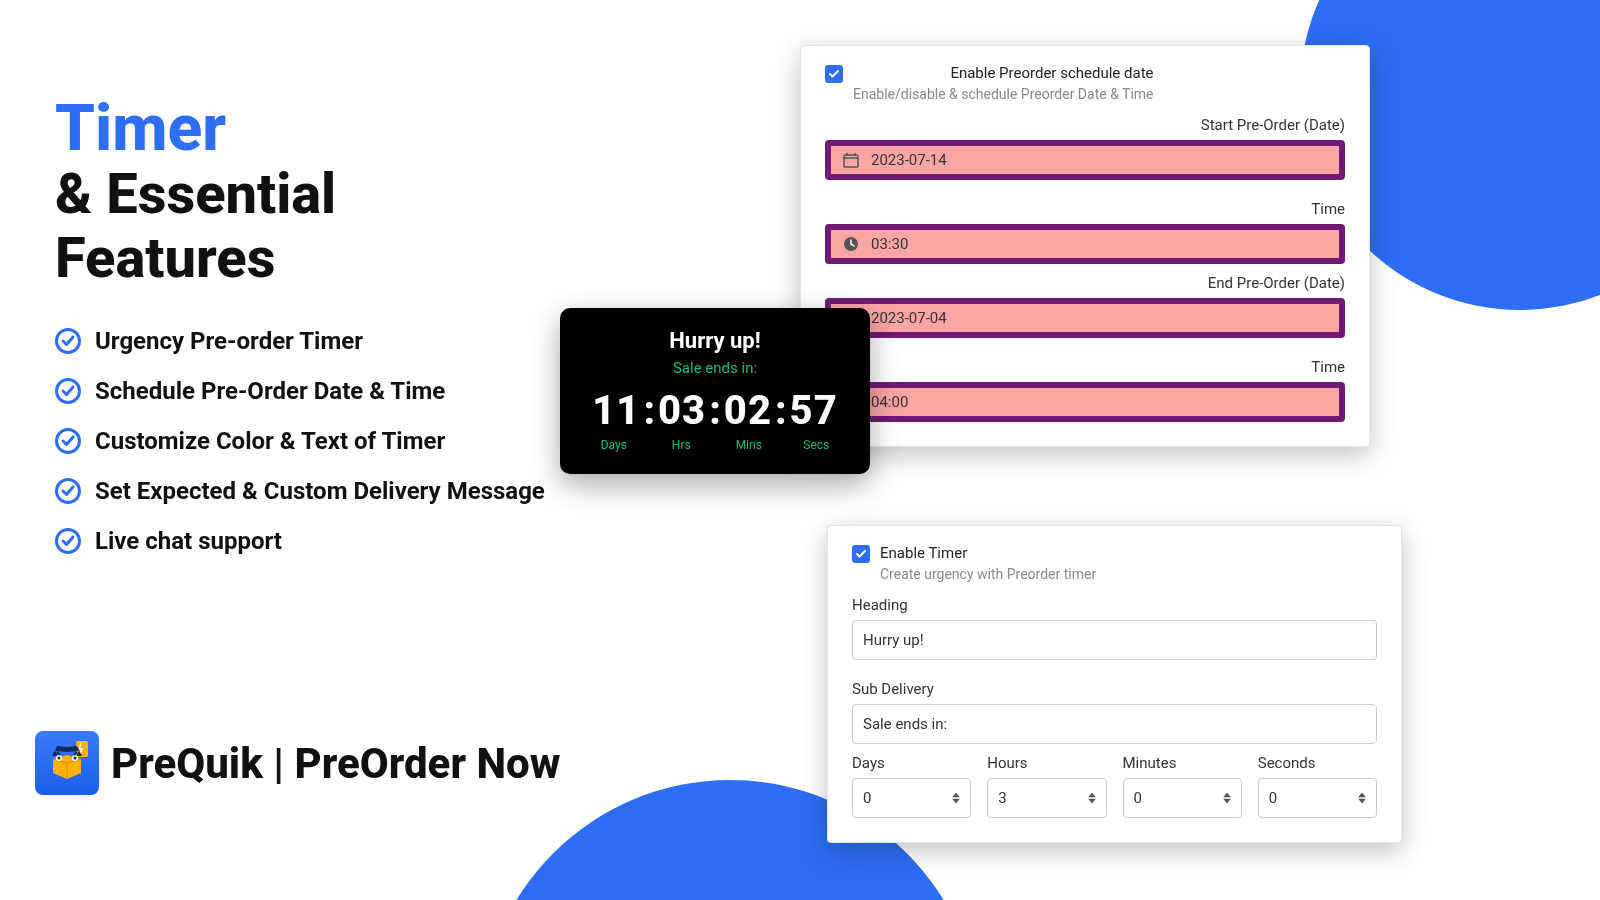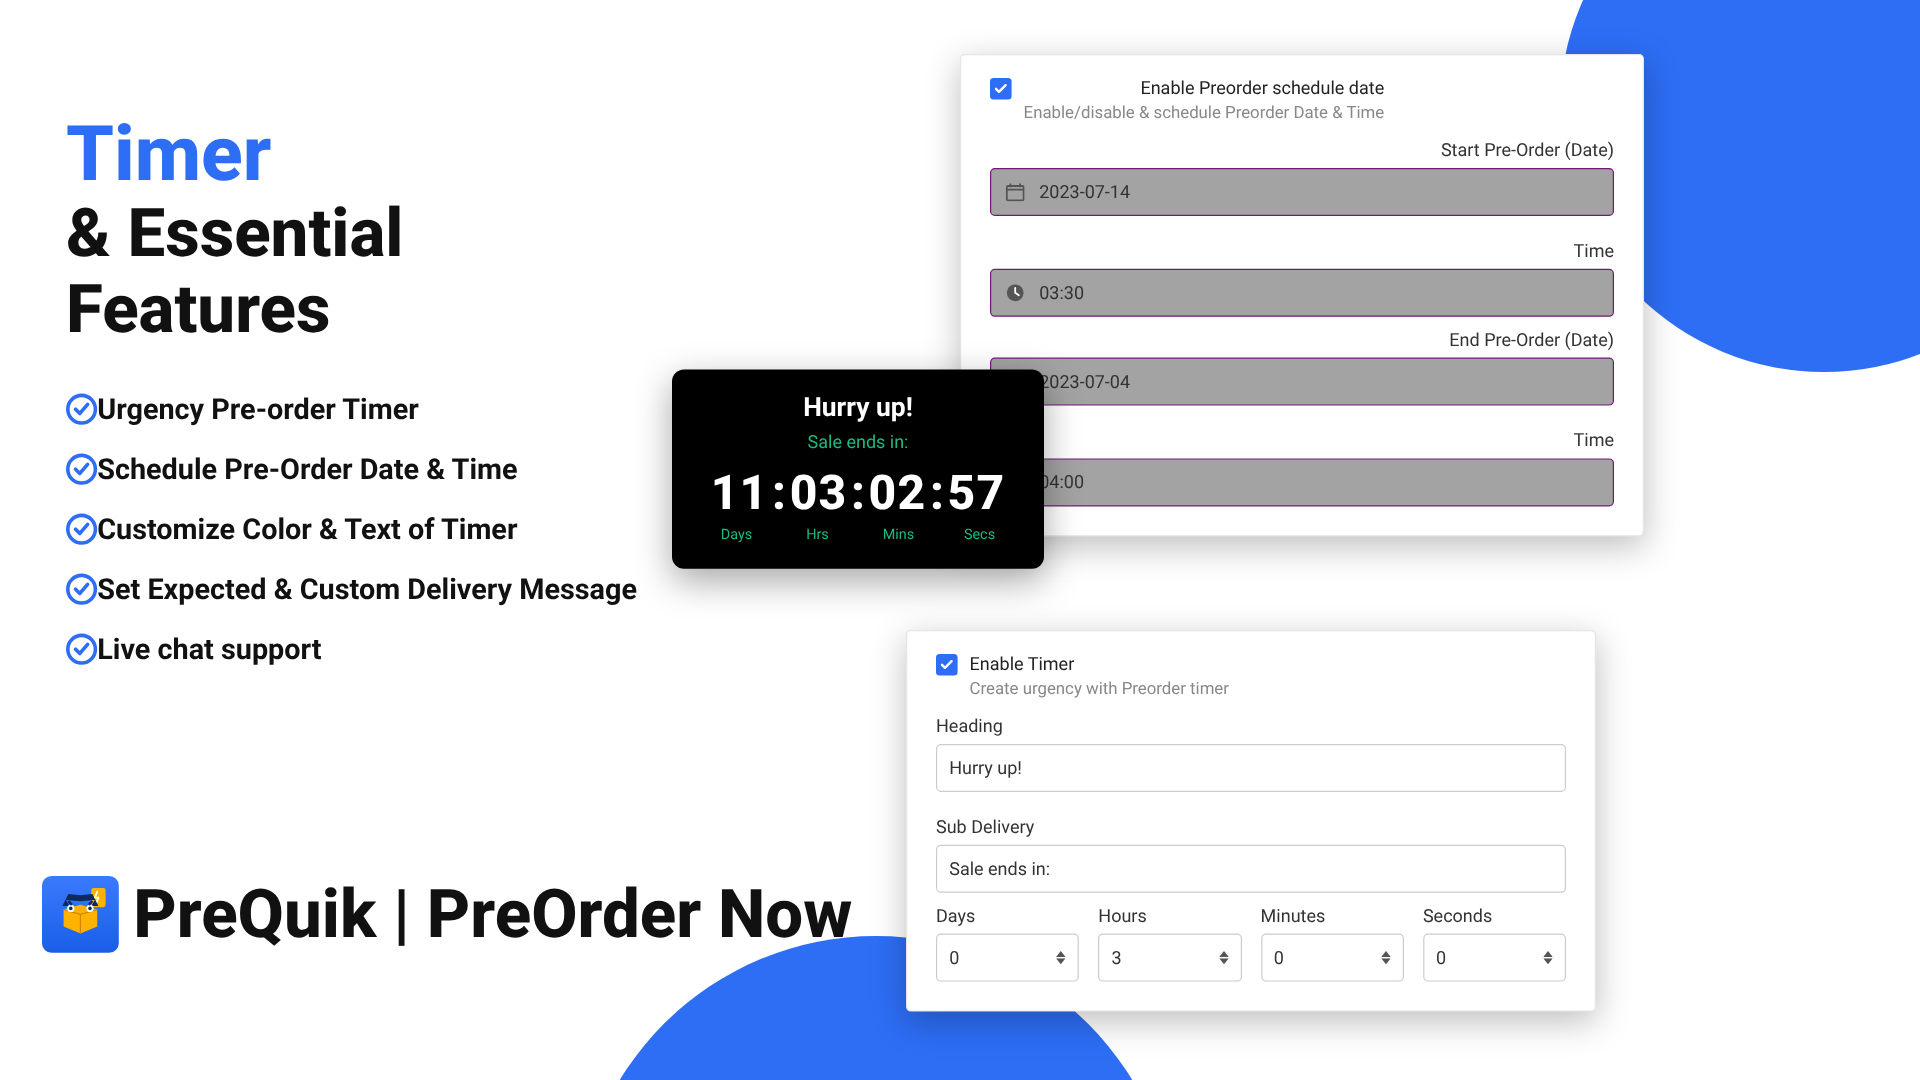--- a/index.html
+++ b/index.html
@@ -56,20 +56,21 @@
   color: #111;
   line-height: 1.1;
   margin-top: 2px;
 }
 .features {
   margin-top: 38px;
 }
 .feature-item {
   display: flex;
   align-items: center;
+  gap: 14px;
   margin-bottom: 22px;
 }
 .check-icon {
   width: 26px;
   height: 26px;
   border-radius: 50%;
   border: 3px solid #2d6ef5;
   display: flex;
   align-items: center;
   justify-content: center;
@@ -94,42 +95,42 @@
   width: 64px;
   height: 64px;
   background: linear-gradient(180deg, #3a7afe 0%, #1a5ee8 100%);
   border-radius: 8px;
   display: flex;
   align-items: center;
   justify-content: center;
   position: relative;
 }
 .brand-text {
-  font-size: 56px;
+  font-size: 42px;
   font-weight: 800;
   color: #111;
 }
 .card {
   position: absolute;
   background: #fff;
   border-radius: 4px;
   border: 1px solid #e5e5e5;
   box-shadow: 0 8px 28px rgba(0,0,0,0.25);
   padding: 18px 24px 24px;
   z-index: 3;
 }
 .card-schedule {
   top: 45px;
   left: 800px;
   width: 570px;
   text-align: right;
 }
 .card-timer-settings {
   top: 525px;
-  left: 755px;
+  left: 827px;
   width: 575px;
 }
 .chk-row {
   display: flex;
   align-items: flex-start;
   gap: 10px;
   margin-bottom: 14px;
 }
 .chk {
   width: 18px;
@@ -161,22 +162,22 @@
 }
 .form-col { flex: 1; }
 .form-label {
   font-size: 15px;
   color: #333;
   margin-bottom: 6px;
 }
 .input {
   width: 100%;
   height: 40px;
-  background: #a3a3a3;
-  border: 1px solid #701a75;
+  background: #fca5a5;
+  border: 6px solid #701a75;
   border-radius: 4px;
   display: flex;
   align-items: center;
   padding: 0 10px;
   gap: 10px;
   font-size: 15px;
   color: #333;
 }
 .input-white {
   background: #fff;

